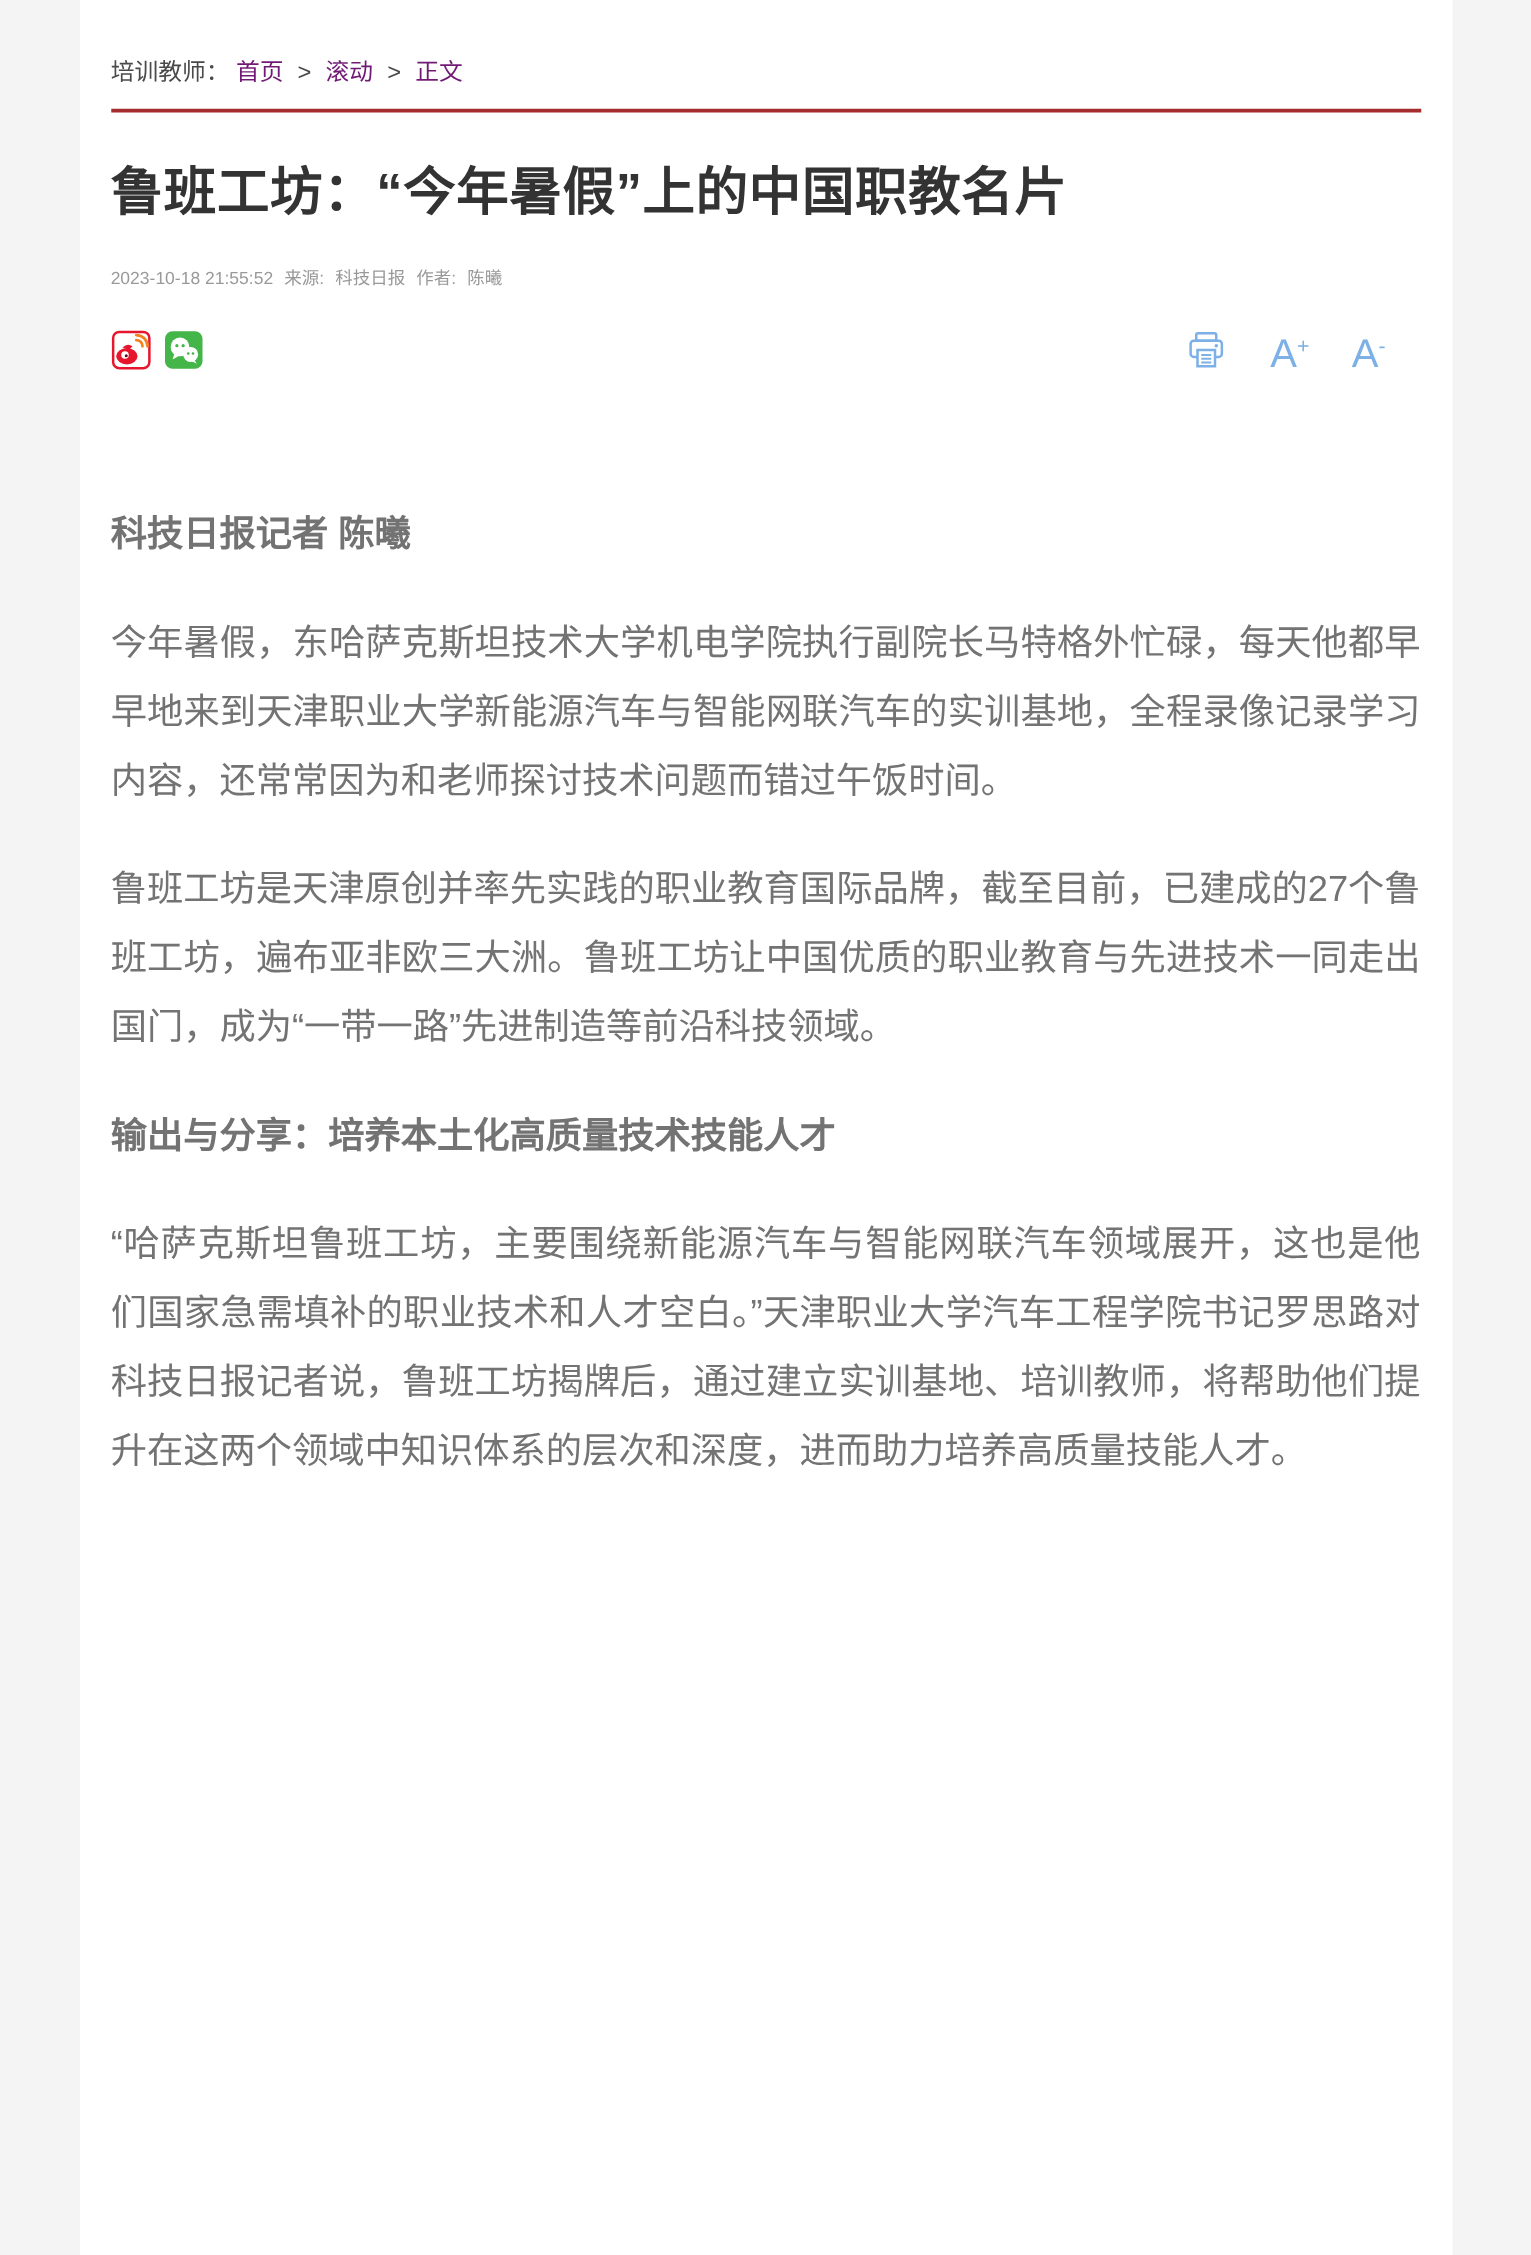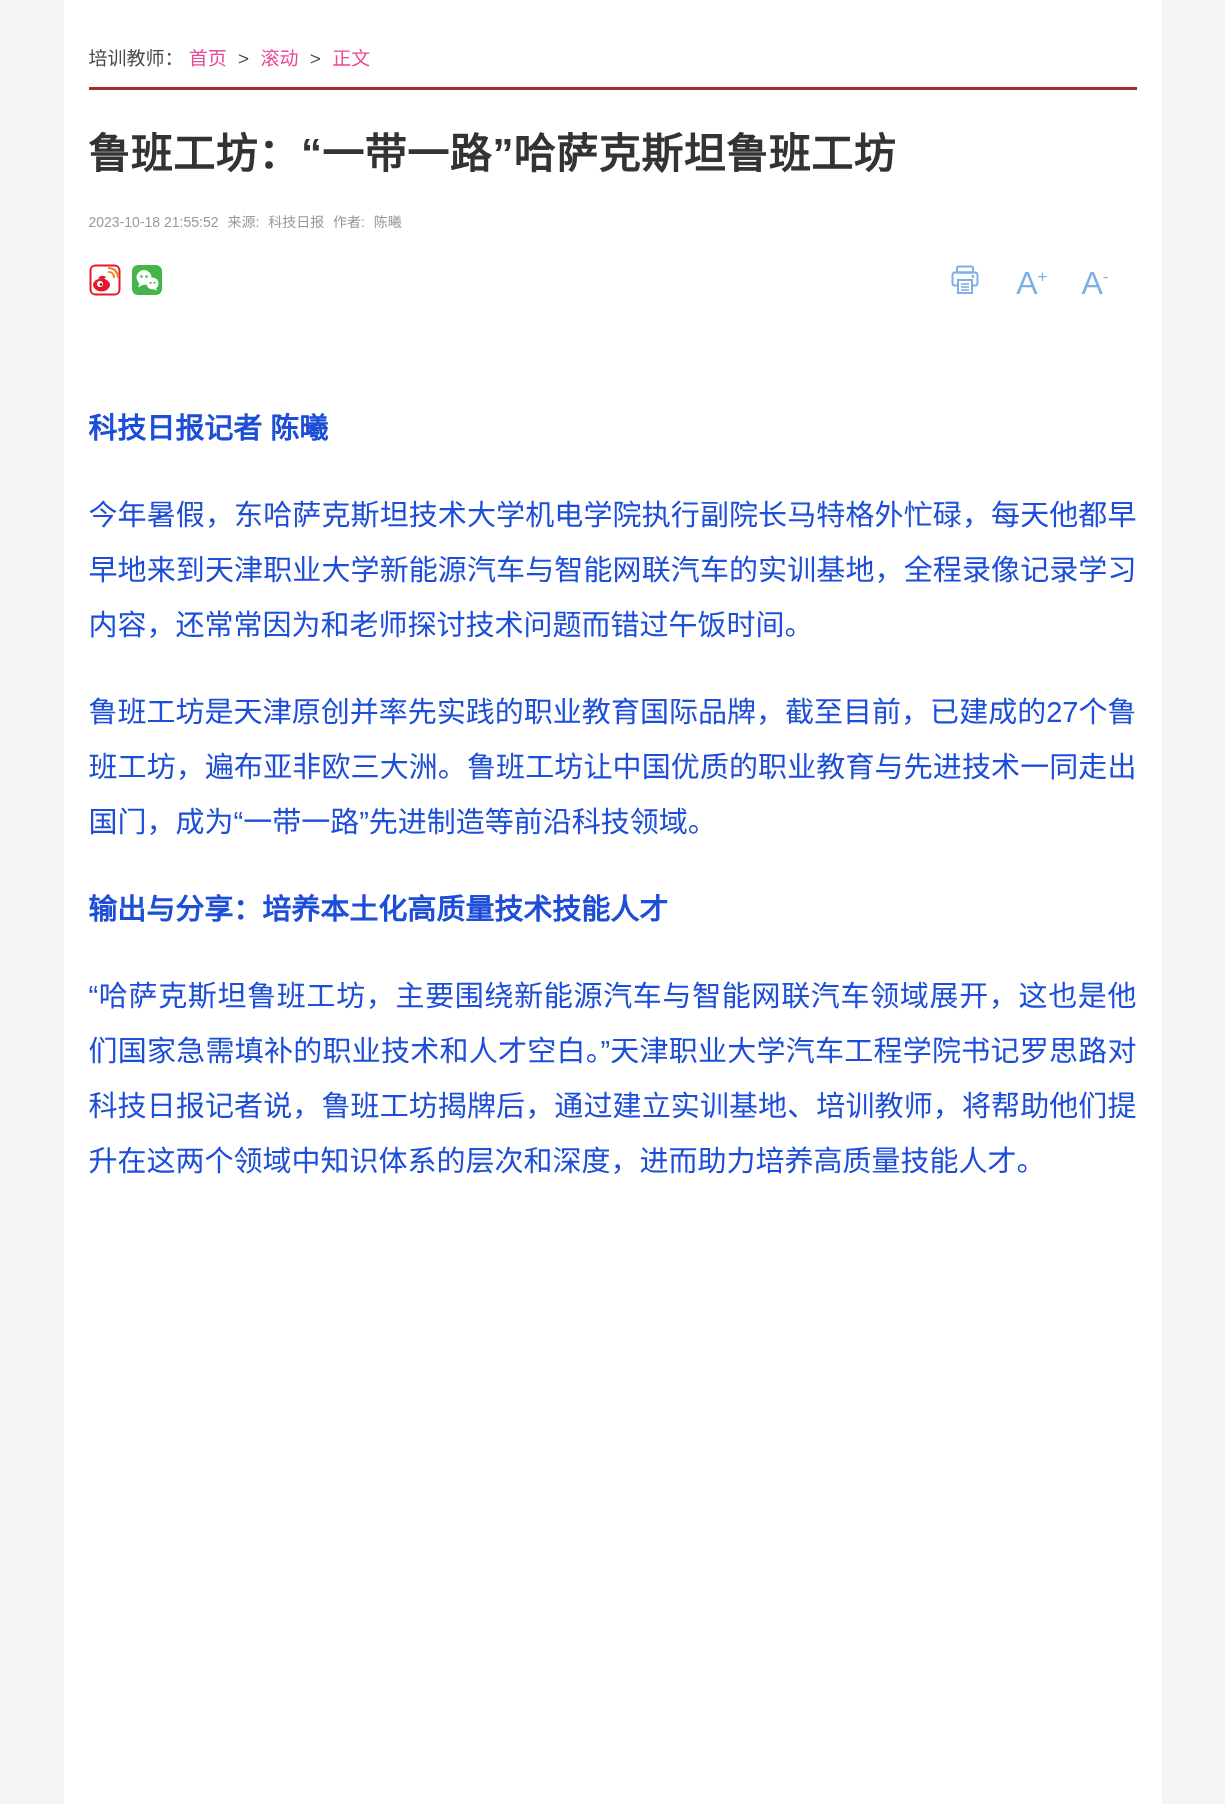--- a/index.html
+++ b/index.html
@@ -16,21 +16,21 @@
     background: #ffffff;
     padding: 46px 25px 60px 25px;
   }
   
   .breadcrumb {
     font-size: 19px;
     color: #4a4a4a;
     line-height: 26px;
   }
   .breadcrumb .crumb-link {
-    color: #ec4899;
+    color: #701a75;
     text-decoration: none;
     cursor: pointer;
   }
   .breadcrumb .sep { margin: 0 6px; color: #4a4a4a; }
   .rule {
     height: 3px;
     margin-top: 15px;
     background: #a52d2d;
   }
   
@@ -76,21 +76,21 @@
     cursor: pointer;
     font-weight: 400;
     user-select: none;
   }
   .font-btn sup { font-size: 17px; }
   
   .article-body {
     margin-top: 104px;
     font-size: 29px;
     line-height: 55px;
-    color: #1d4ed8;
+    color: #737373;
     text-align: justify;
   }
   .article-body p { margin: 32px 0; }
   .article-body p:first-child { margin-top: 0; }
   .para-bold { font-weight: 700; }
 </style>
 </head>
 <body>
 
 <div class="page">
@@ -98,21 +98,21 @@
   <div class="breadcrumb">
     <span>培训教师：</span>
     <span class="crumb-link">首页</span>
     <span class="sep">&gt;</span>
     <span class="crumb-link">滚动</span>
     <span class="sep">&gt;</span>
     <span class="crumb-link">正文</span>
   </div>
   <div class="rule"></div>
 
-  <h1 class="title">鲁班工坊：“一带一路”哈萨克斯坦鲁班工坊</h1>
+  <h1 class="title">鲁班工坊：“今年暑假”上的中国职教名片</h1>
 
   <div class="meta">
     <span>2023-10-18 21:55:52</span>
     <span>来源:</span>
     <span>科技日报</span>
     <span>作者:</span>
     <span>陈曦</span>
   </div>
 
   <div class="share-row">

